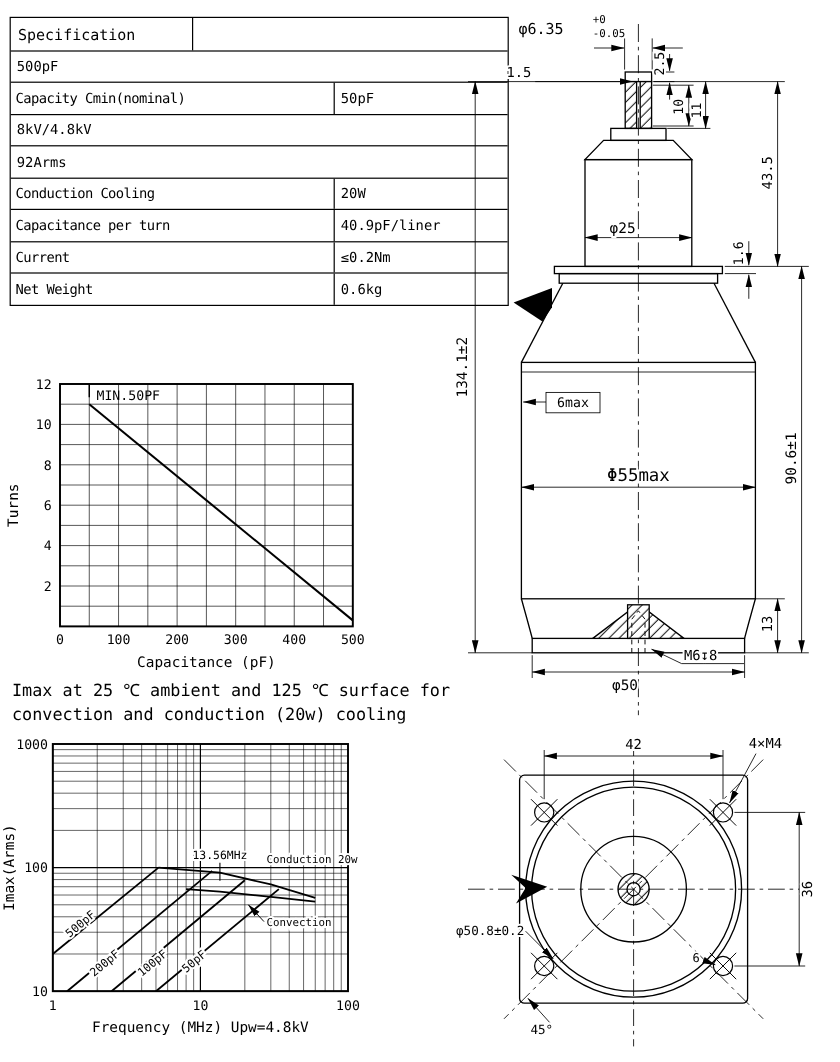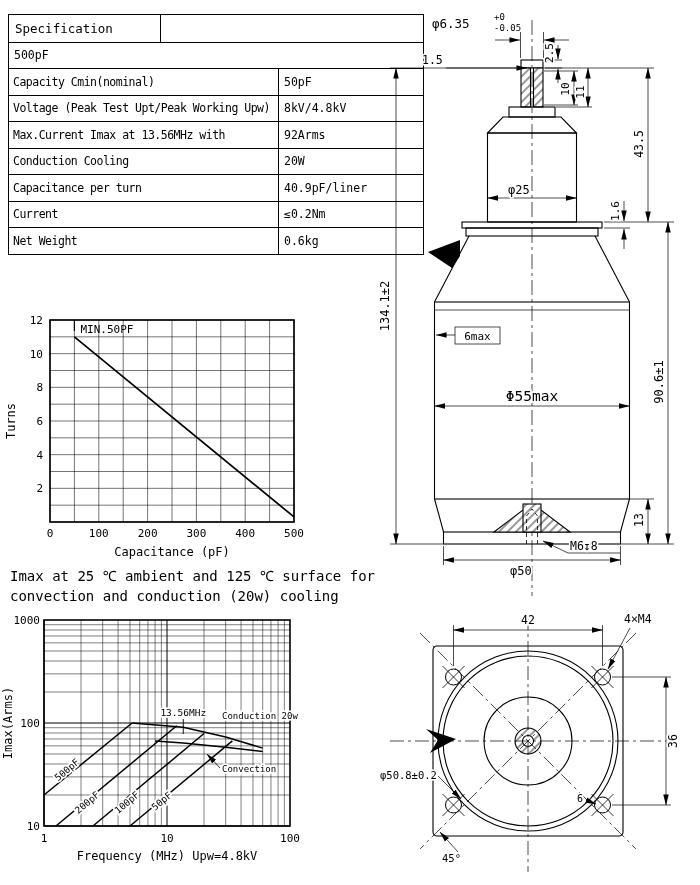--- a/index.html
+++ b/index.html
@@ -36,25 +36,23 @@
     <div class="shrest"></div>
   </div>
   <div class="srow">
     <div class="sv">500pF</div>
   </div>
   <div class="srow">
     <div class="sl">Capacity Cmin(nominal)</div>
     <div class="sv">50pF</div>
   </div>
   <div class="srow">
-    <div class="sl">Voltage (Peak Test Upt/Peak Working Upw)</div>
     <div class="sv">8kV/4.8kV</div>
   </div>
   <div class="srow">
-    <div class="sl">Max.Current Imax at 13.56MHz with</div>
     <div class="sv">92Arms</div>
   </div>
   <div class="srow">
     <div class="sl">Conduction Cooling</div>
     <div class="sv">20W</div>
   </div>
   <div class="srow">
     <div class="sl">Capacitance per turn</div>
     <div class="sv">40.9pF/liner</div>
   </div>

